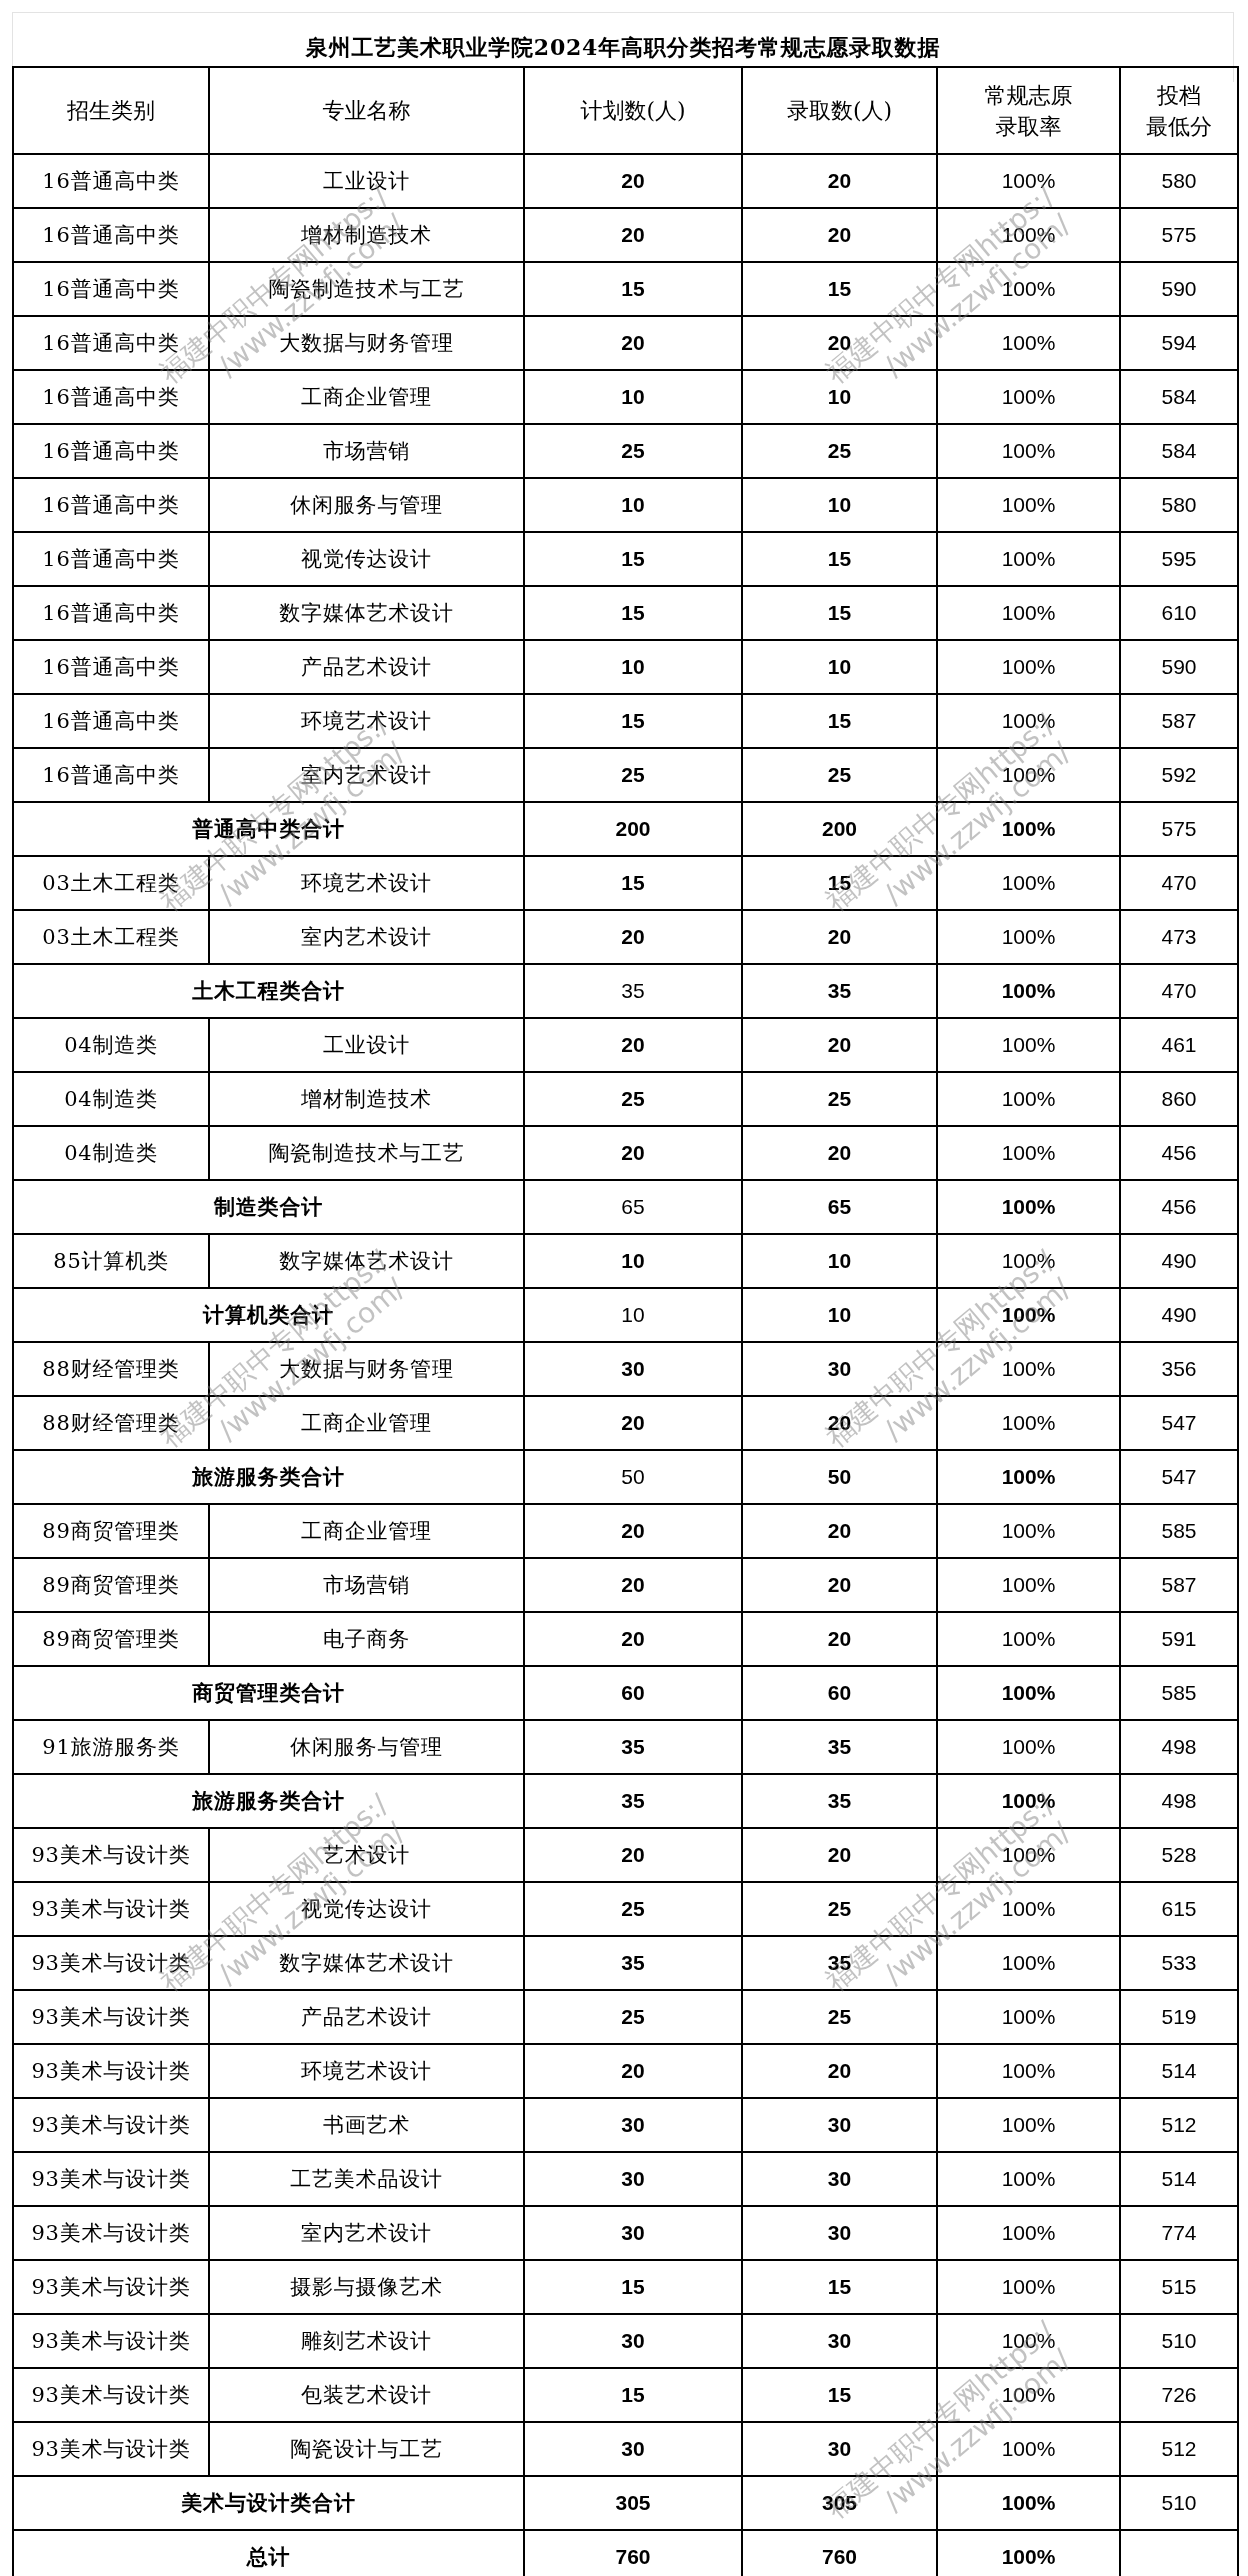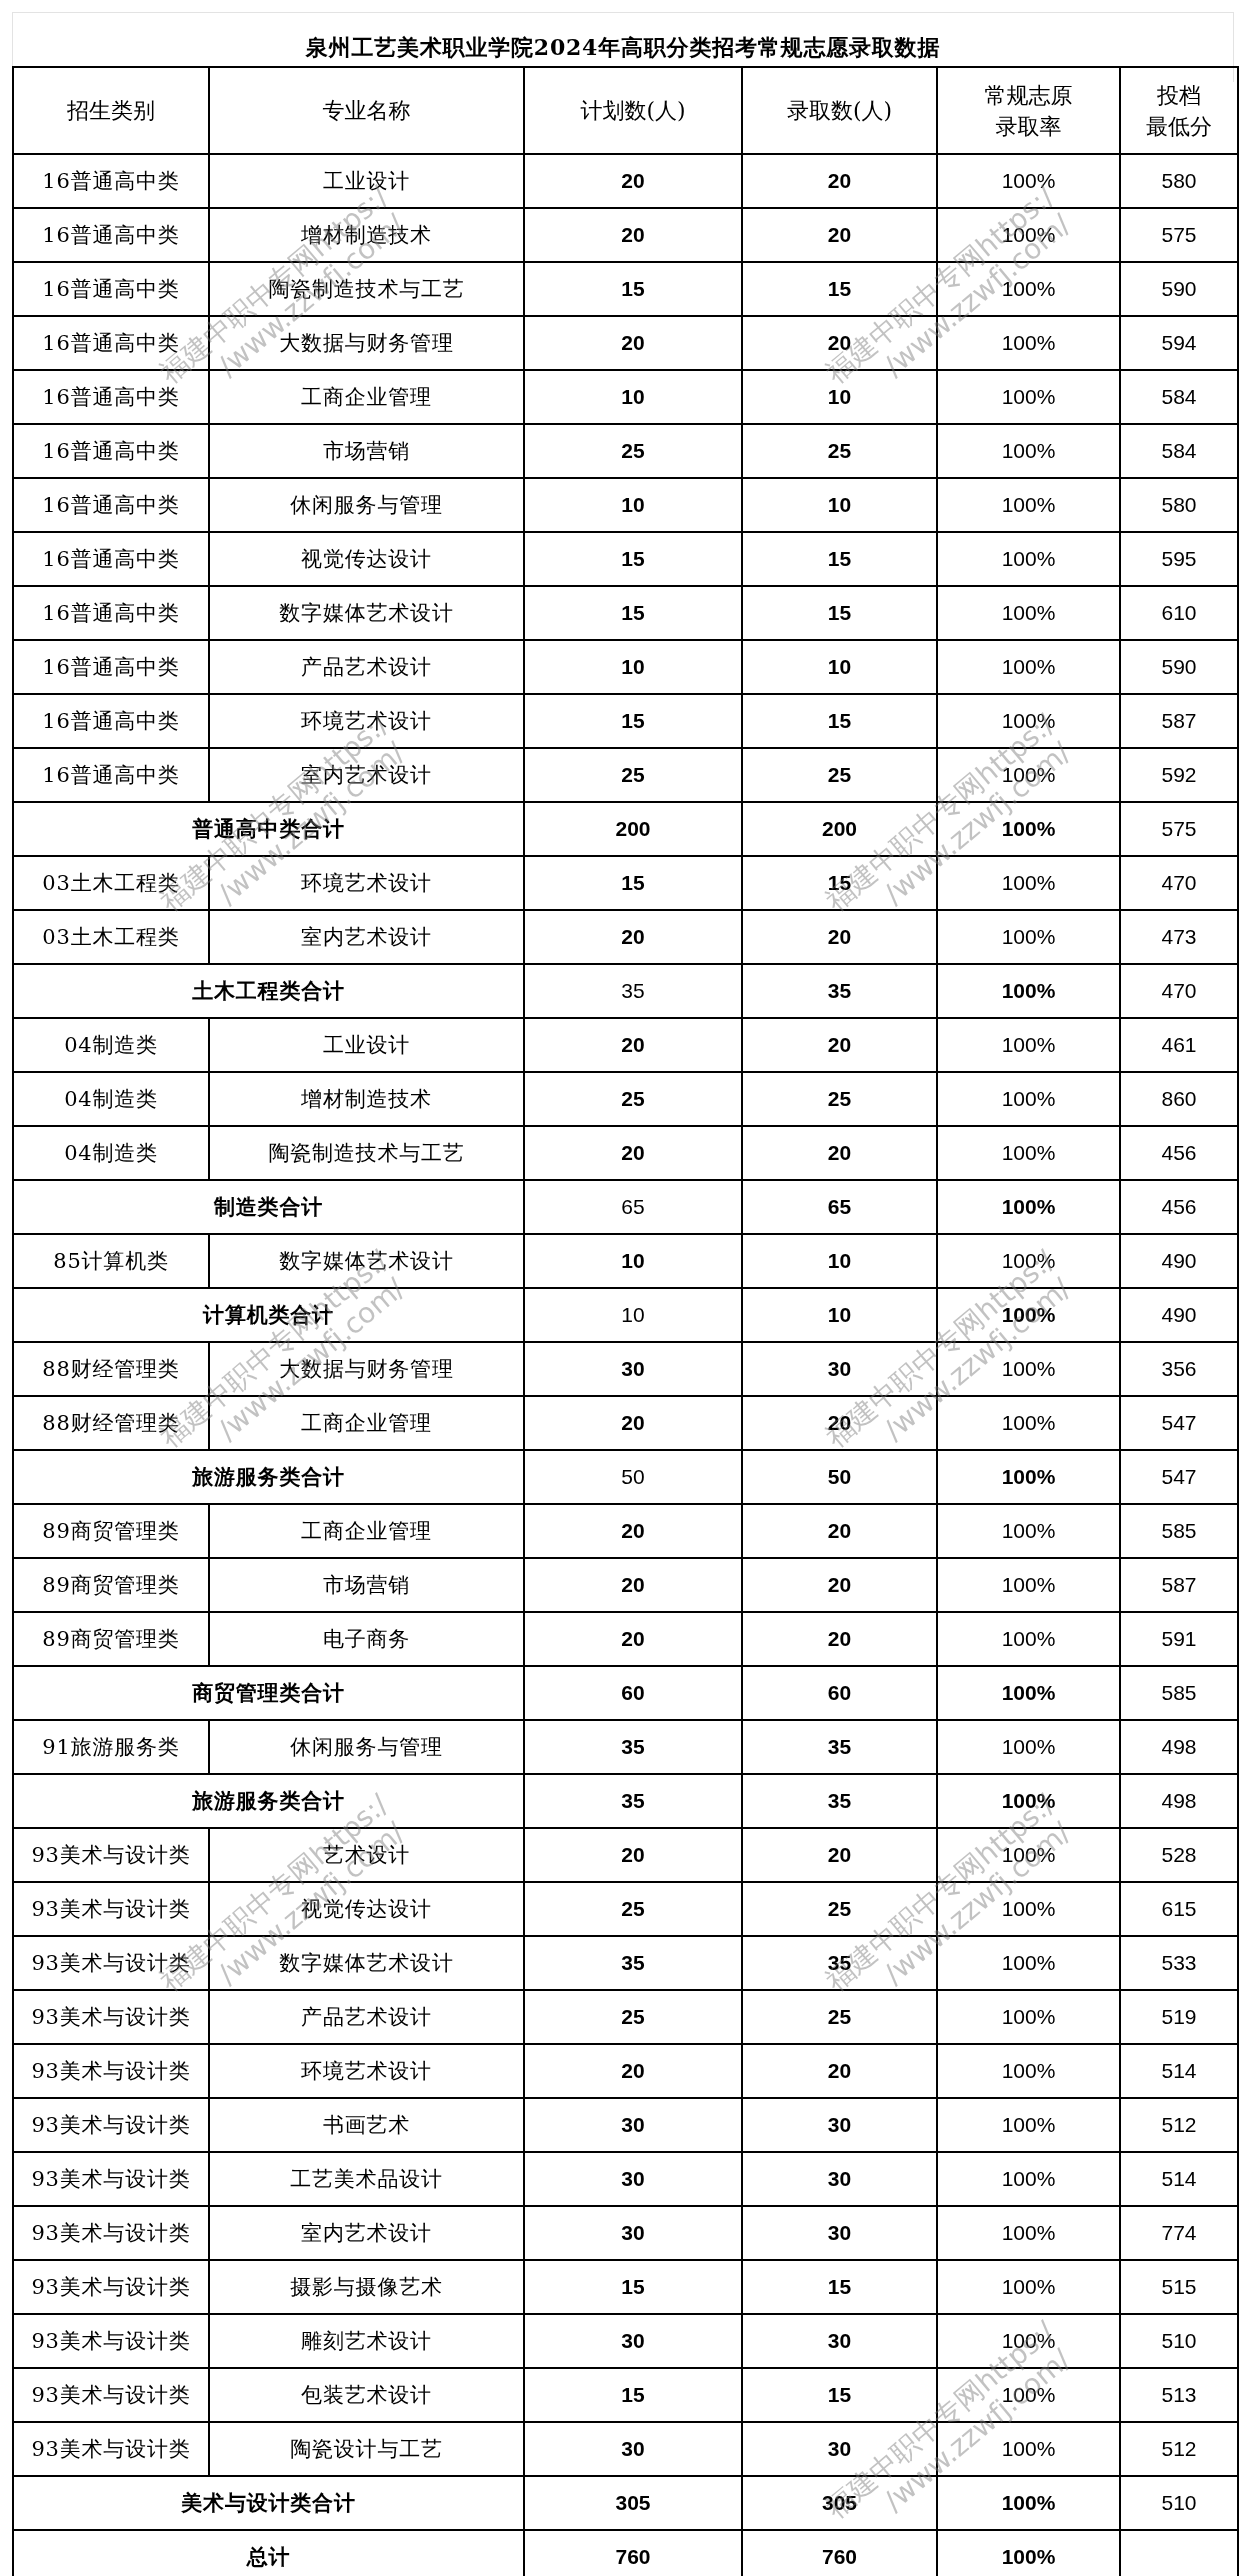--- a/index.html
+++ b/index.html
@@ -375,21 +375,21 @@
         <td class="num bold">30</td>
         <td class="rate">100%</td>
         <td class="score">510</td>
       </tr>
       <tr>
         <td class="cat">93美术与设计类</td>
         <td class="major">包装艺术设计</td>
         <td class="num bold">15</td>
         <td class="num bold">15</td>
         <td class="rate">100%</td>
-        <td class="score">513</td>
+        <td class="score">726</td>
       </tr>
       <tr>
         <td class="cat">93美术与设计类</td>
         <td class="major">陶瓷设计与工艺</td>
         <td class="num bold">30</td>
         <td class="num bold">30</td>
         <td class="rate">100%</td>
         <td class="score">512</td>
       </tr>
       <tr>

